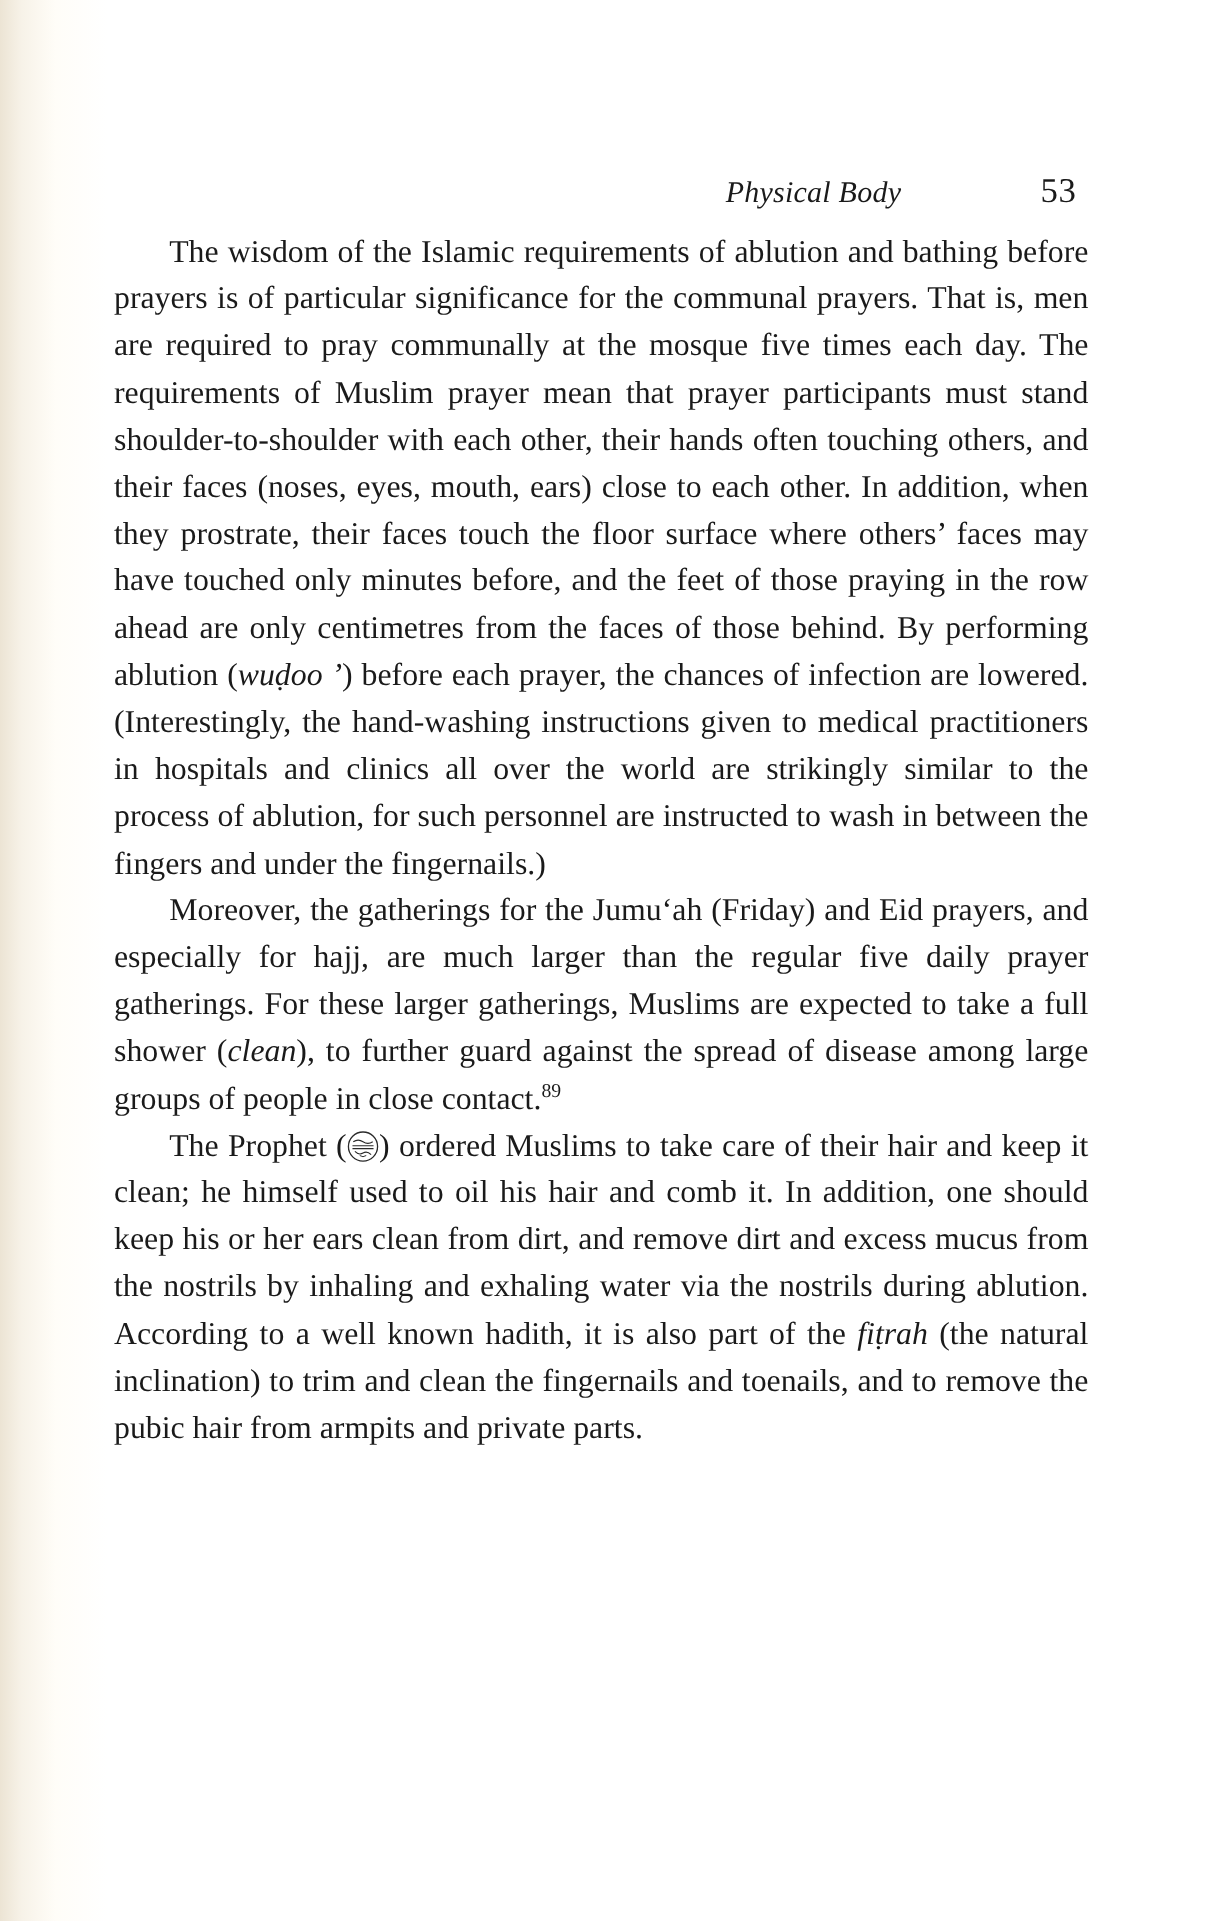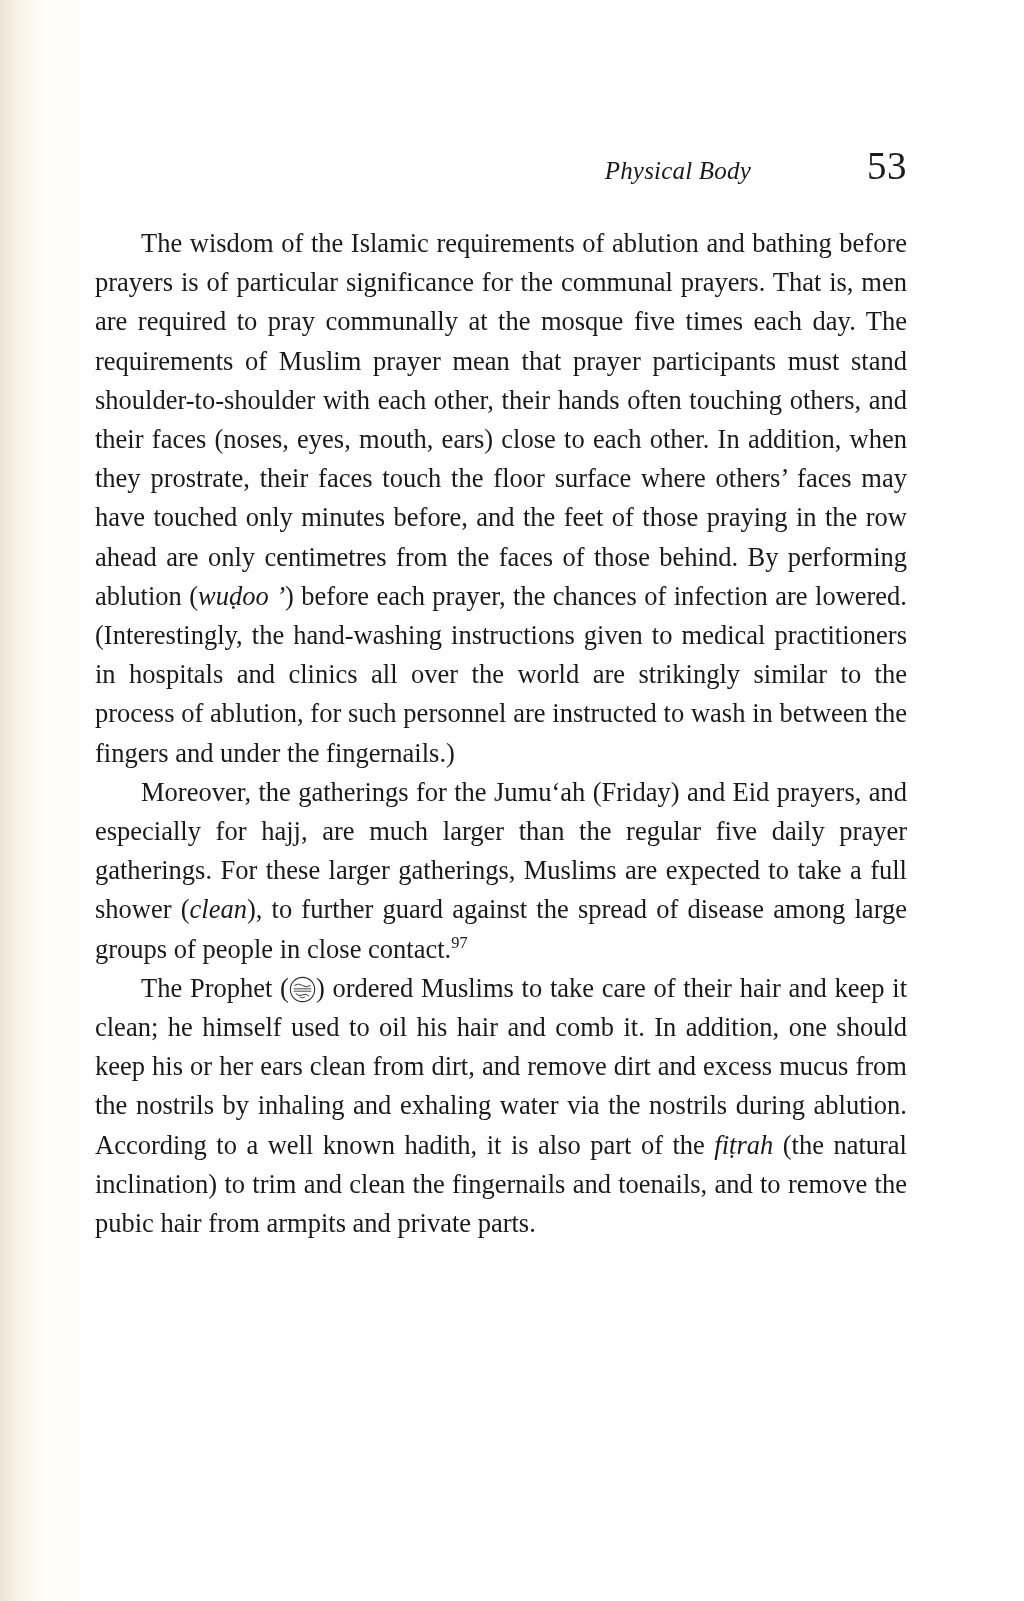--- a/index.html
+++ b/index.html
@@ -44,29 +44,28 @@
     justify-content: flex-end;
     font-size: 25px;
     gap: 44px;
   }
   .running-head .head-title {
     font-style: italic;
     letter-spacing: 0.2px;
     font-size: 25px;
   }
   .running-head .page-number {
-    font-size: 39px;
+    font-size: 29px;
     margin-left: 72px;
     width: 40px;
-    text-align: right;
     letter-spacing: 0.5px;
   }
   .body-text {
     position: absolute;
-    top: 224px;
+    top: 190px;
     left: 0;
     width: 812px;
     font-size: 26.5px;
     line-height: 39.2px;
     text-align: justify;
     text-justify: inter-word;
     hyphens: none;
   }
   .body-text p {
     margin: 0;
@@ -102,21 +101,21 @@
 <div class="page">
   <div class="page-inner">
 
     <div class="running-head">
       <span class="head-title">Physical Body</span>
       <span class="page-number">53</span>
     </div>
 
     <div class="body-text">
       <p>The wisdom of the Islamic requirements of ablution and bathing before prayers is of particular significance for the communal prayers. That is, men are required to pray communally at the mosque five times each day. The requirements of Muslim prayer mean that prayer participants must stand shoulder-to-shoulder with each other, their hands often touching others, and their faces (noses, eyes, mouth, ears) close to each other. In addition, when they prostrate, their faces touch the floor surface where others’ faces may have touched only minutes before, and the feet of those praying in the row ahead are only centimetres from the faces of those behind. By performing ablution (<span class="it">wuḍoo ’</span>) before each prayer, the chances of infection are lowered. (Interestingly, the hand-washing instructions given to medical practitioners in hospitals and clinics all over the world are strikingly similar to the process of ablution, for such personnel are instructed to wash in between the fingers and under the fingernails.)</p>
-      <p>Moreover, the gatherings for the Jumu‘ah (Friday) and Eid prayers, and especially for hajj, are much larger than the regular five daily prayer gatherings. For these larger gatherings, Muslims are expected to take a full shower (<span class="it">clean</span>), to further guard against the spread of disease among large groups of people in close contact.<sup class="fn">97</sup></p>
+      <p>Moreover, the gatherings for the Jumu‘ah (Friday) and Eid prayers, and especially for hajj, are much larger than the regular five daily prayer gatherings. For these larger gatherings, Muslims are expected to take a full shower (<span class="it">clean</span>), to further guard against the spread of disease among large groups of people in close contact.<sup class="fn">89</sup></p>
       <p>The Prophet (<span class="saw-glyph"><svg viewBox="0 0 40 40" width="27" height="27" aria-hidden="true">
               <circle cx="20" cy="20" r="18" fill="none" stroke="#2b2b2b" stroke-width="1.6"></circle>
               <path d="M8 14 q6 -4 12 0 q6 4 12 0" fill="none" stroke="#2b2b2b" stroke-width="1.4"></path>
               <path d="M7 19 h26" stroke="#2b2b2b" stroke-width="1.3"></path>
               <path d="M7 22.5 h26" stroke="#2b2b2b" stroke-width="1.3"></path>
               <path d="M10 26 q5 5 10 2 q5 -3 10 2" fill="none" stroke="#2b2b2b" stroke-width="1.4"></path>
               <path d="M16 31 q4 3 8 0" fill="none" stroke="#2b2b2b" stroke-width="1.2"></path>
             </svg></span>) ordered Muslims to take care of their hair and keep it clean; he himself used to oil his hair and comb it. In addition, one should keep his or her ears clean from dirt, and remove dirt and excess mucus from the nostrils by inhaling and exhaling water via the nostrils during ablution. According to a well known hadith, it is also part of the <span class="it">fiṭrah</span> (the natural inclination) to trim and clean the fingernails and toenails, and to remove the pubic hair from armpits and private parts.</p>
     </div>
 

